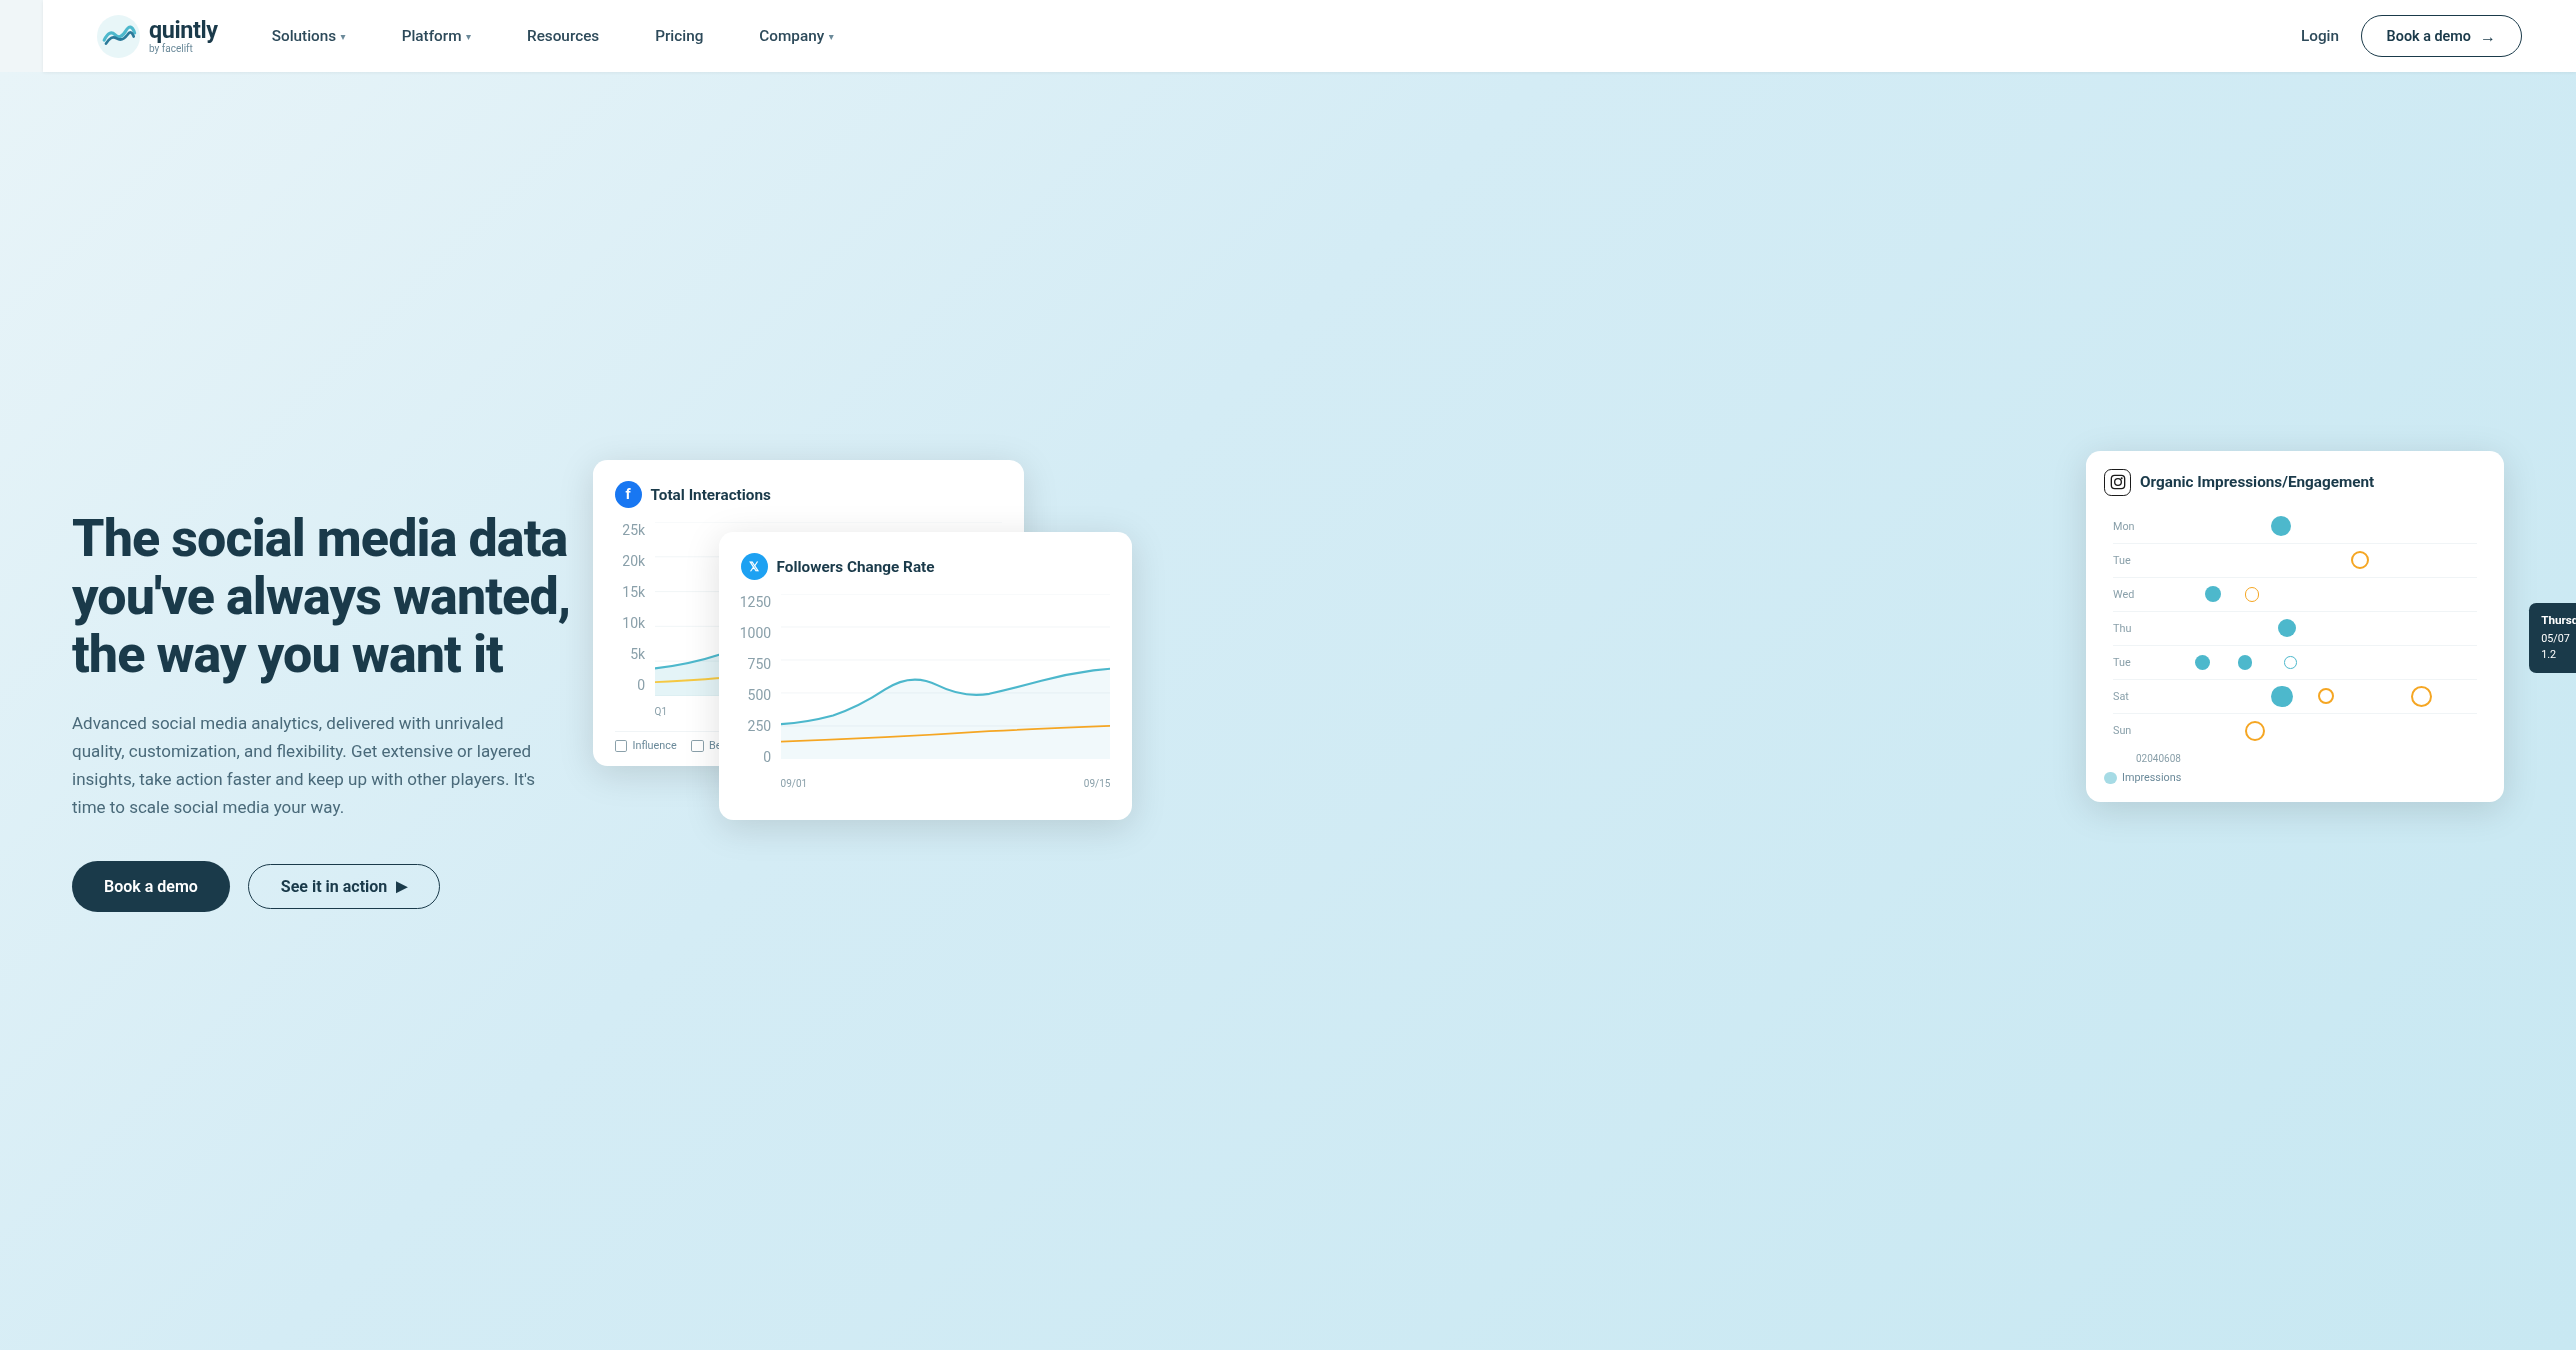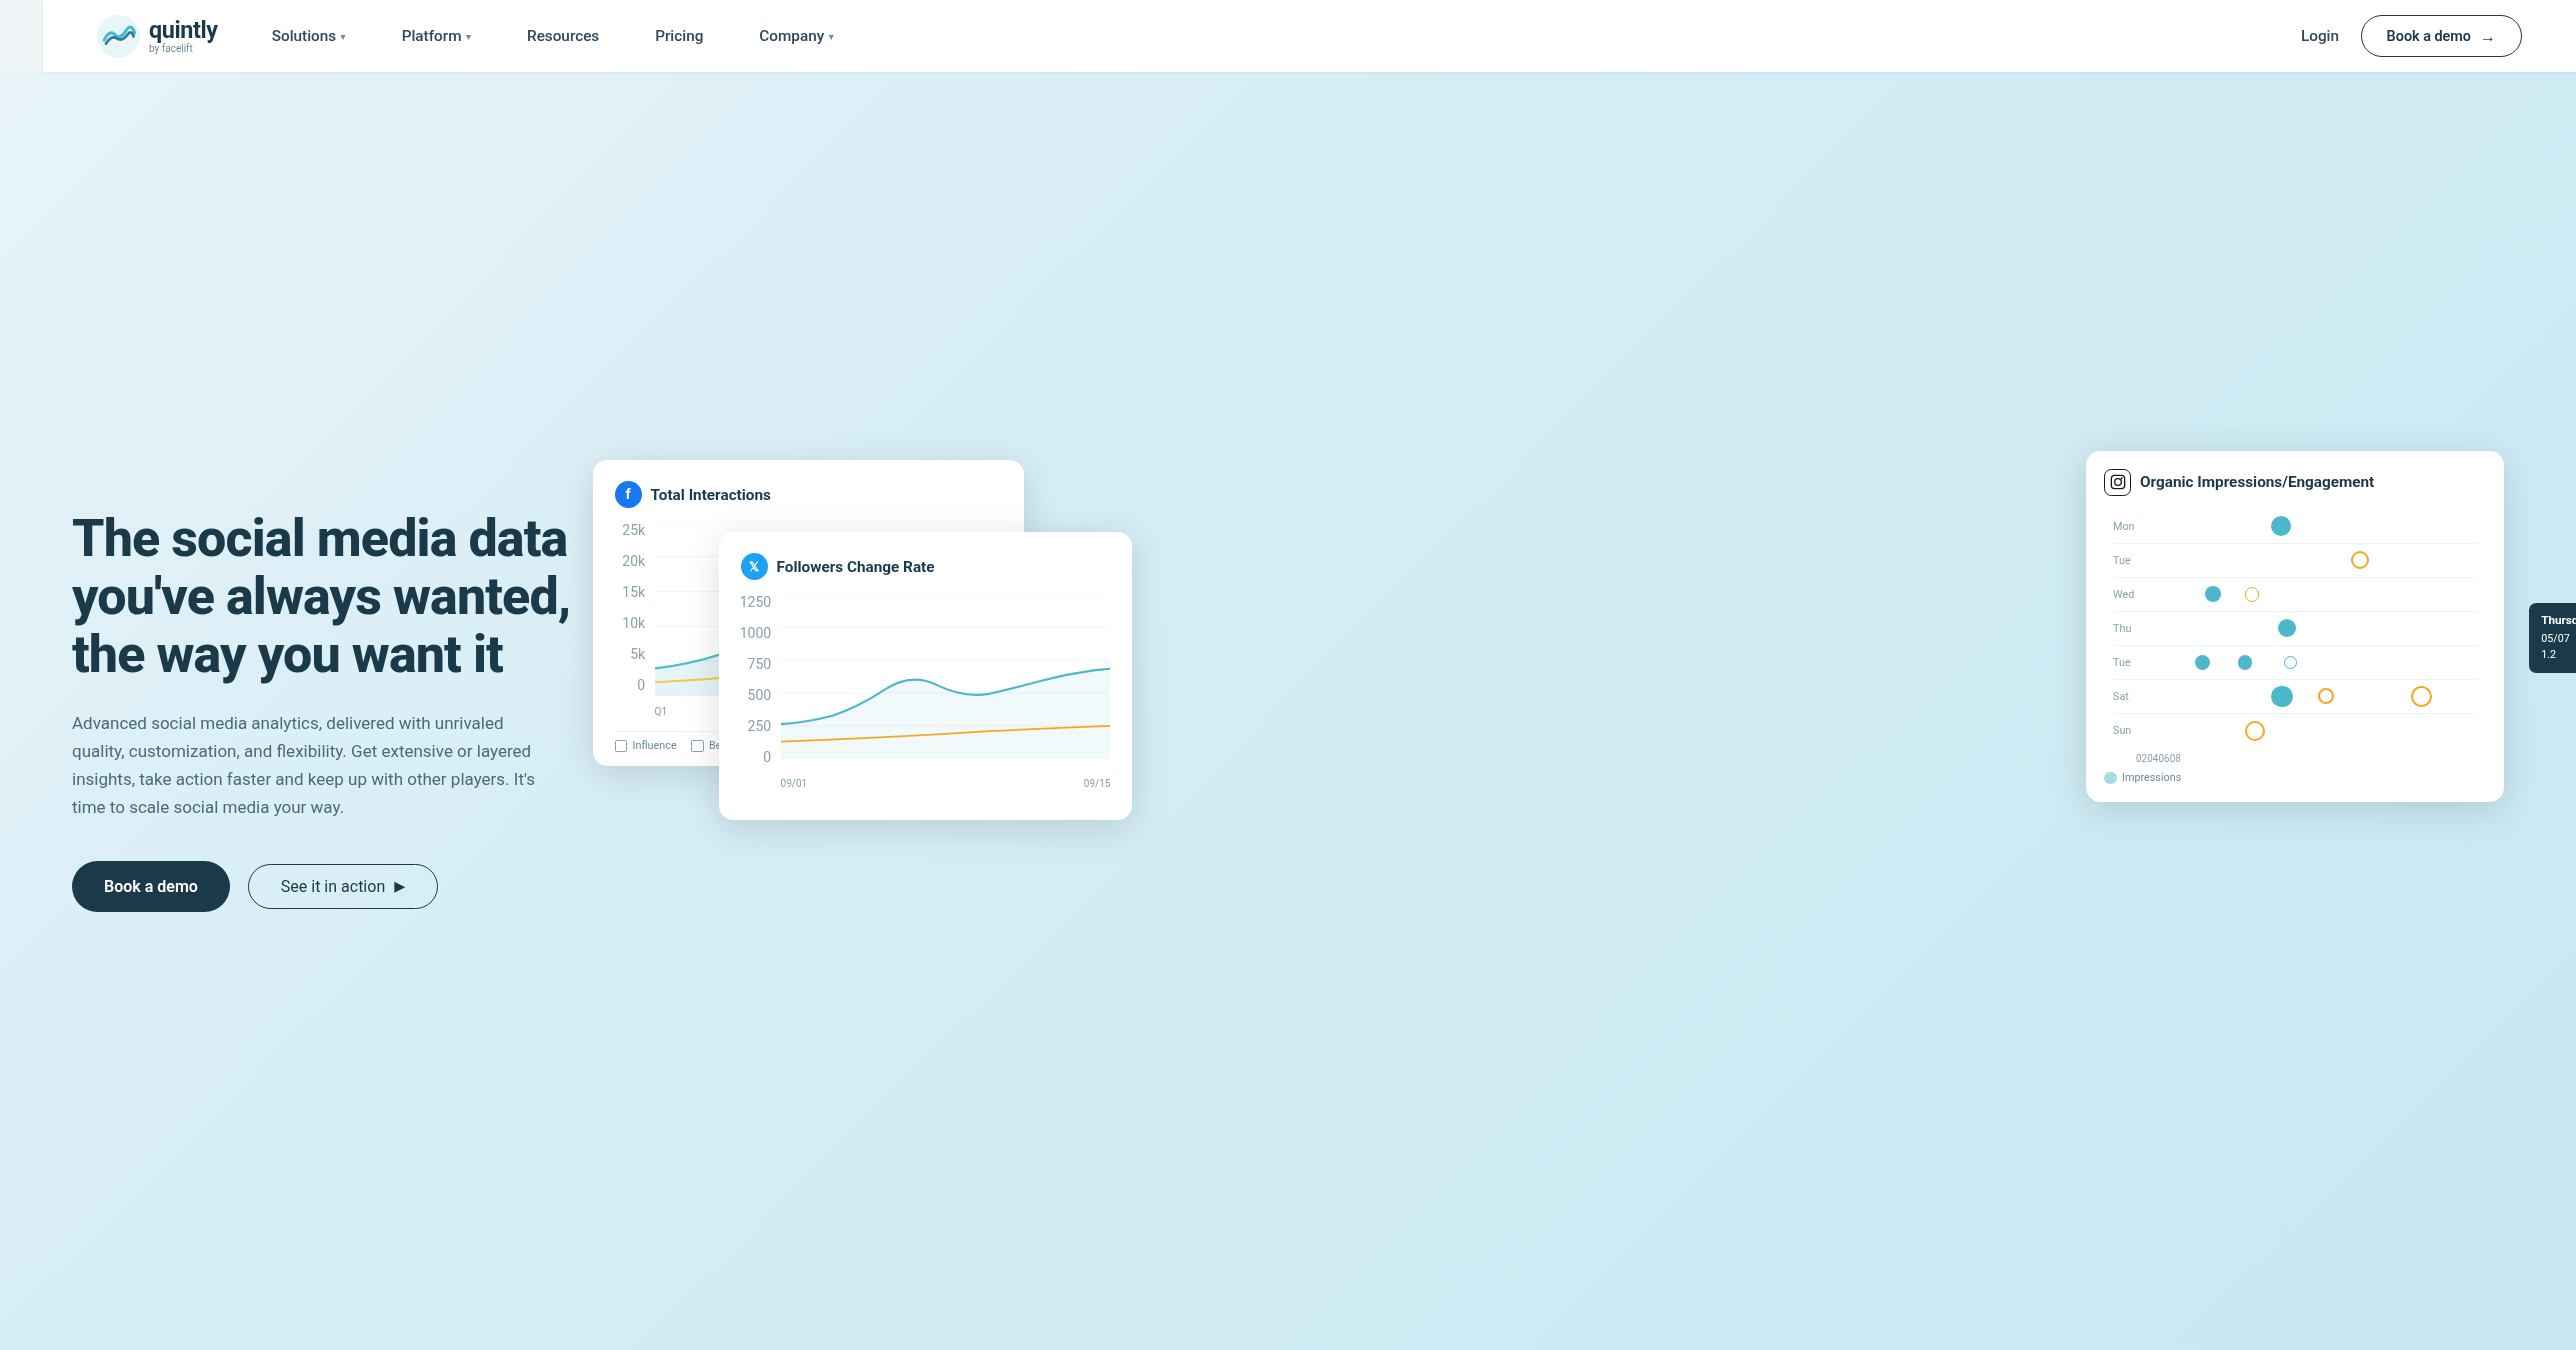--- a/index.html
+++ b/index.html
@@ -164,21 +164,21 @@
       text-decoration: none;
     }
 
     .btn-secondary {
       background: transparent;
       color: #1a3a4a;
       border: 1.8px solid #1a3a4a;
       padding: 12px 32px;
       border-radius: 45px;
       font-size: 16px;
-      font-weight: 400;
+      font-weight: 700;
       cursor: pointer;
       display: flex;
       align-items: center;
       gap: 9px;
       text-decoration: none;
       text-align: right;
     }
 
     .btn-secondary .play-icon {
       font-size: 14.4px;

